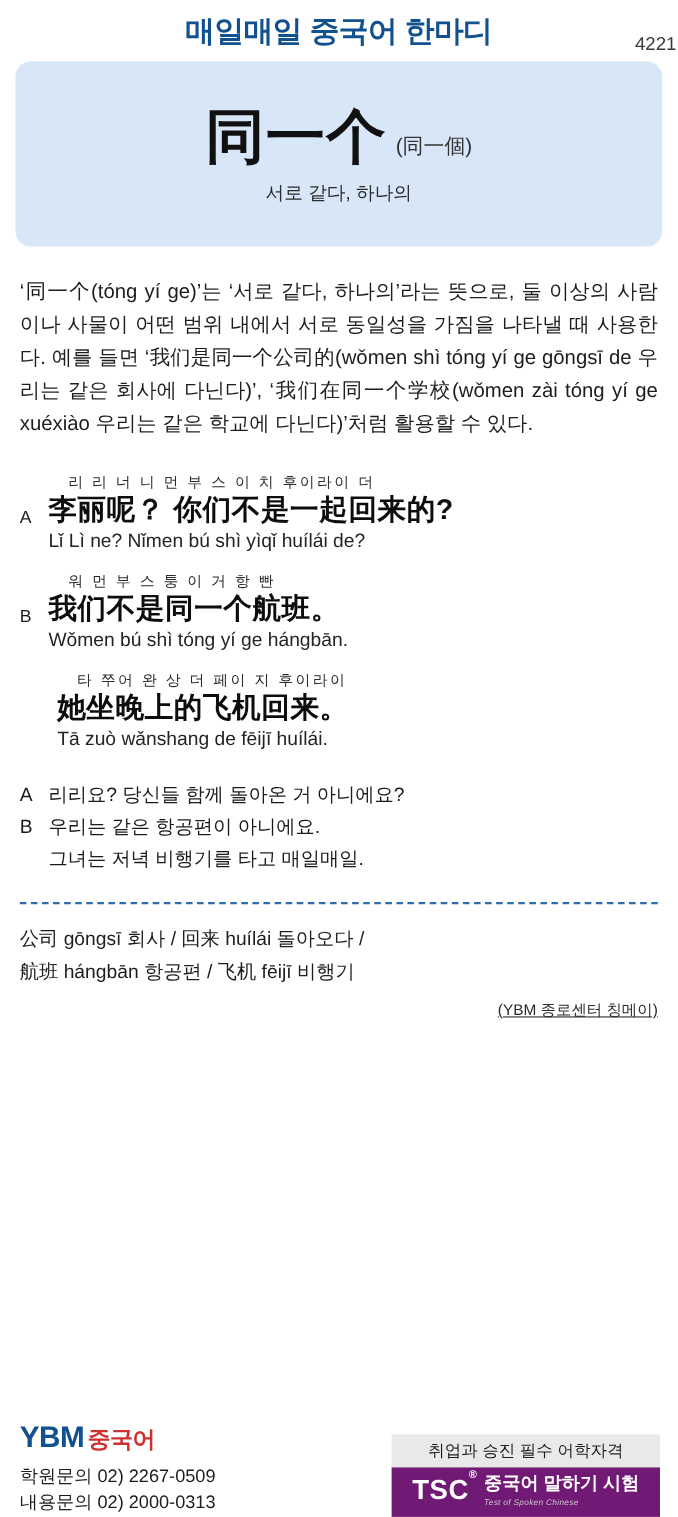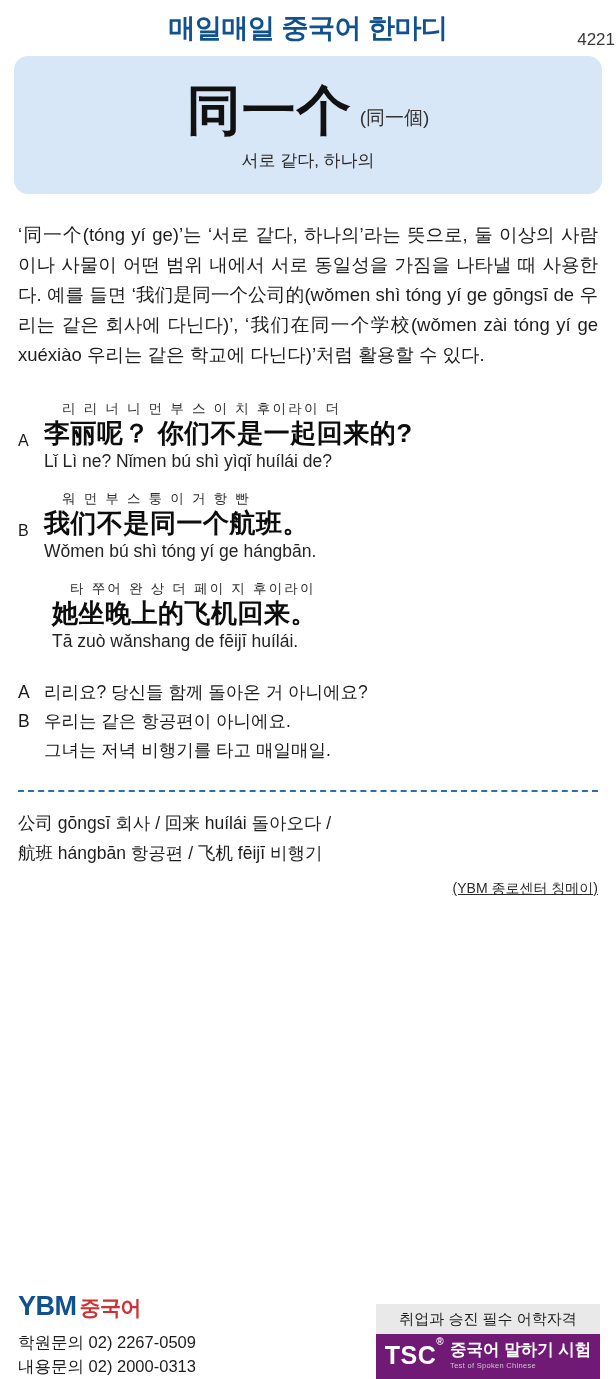--- a/index.html
+++ b/index.html
@@ -34,21 +34,21 @@
     top: 30px;
     font-size: 17px;
     color: #3a3a3a;
   }
 
   
   .headword-panel {
     margin: 0 14px;
     background: #d8e7f7;
     border-radius: 14px;
-    height: 138px;
+    height: 168px;
     display: flex;
     flex-direction: column;
     align-items: center;
     justify-content: center;
     padding-top: 4px;
   }
   .headword-row {
     display: flex;
     align-items: flex-end;
     justify-content: center;
@@ -167,21 +167,21 @@
     letter-spacing: -0.5px;
     line-height: 1;
   }
   .ybm-logo .sub { color: #cf3030; font-size: 21px; margin-left: 3px; }
   .footer-contact {
     margin-top: 10px;
     font-size: 16.5px;
     line-height: 1.5;
     color: #1d1d1d;
   }
-  .footer-right { width: 224px; padding-top: 4px; }
+  .footer-right { width: 244px; padding-top: 4px; }
   .tsc-top {
     background: #e9e9e9;
     text-align: center;
     font-size: 15px;
     color: #1c1c1c;
     padding: 6px 0 5px 0;
   }
   .tsc-bottom {
     background: #701a75;
     text-align: center;
@@ -204,20 +204,21 @@
     color: #ffffff;
     font-size: 16.5px;
     font-weight: bold;
     line-height: 1;
   }
   .tsc-eng {
     color: #c9c9c9;
     font-size: 7.5px;
     letter-spacing: 0.3px;
     margin-top: 3px;
+    font-style: italic;
   }
 </style>
 </head>
 <body>
 
 <div class="header">
   <div class="header-title">매일매일 중국어 한마디</div>
   <div class="header-number">4221</div>
 </div>
 

